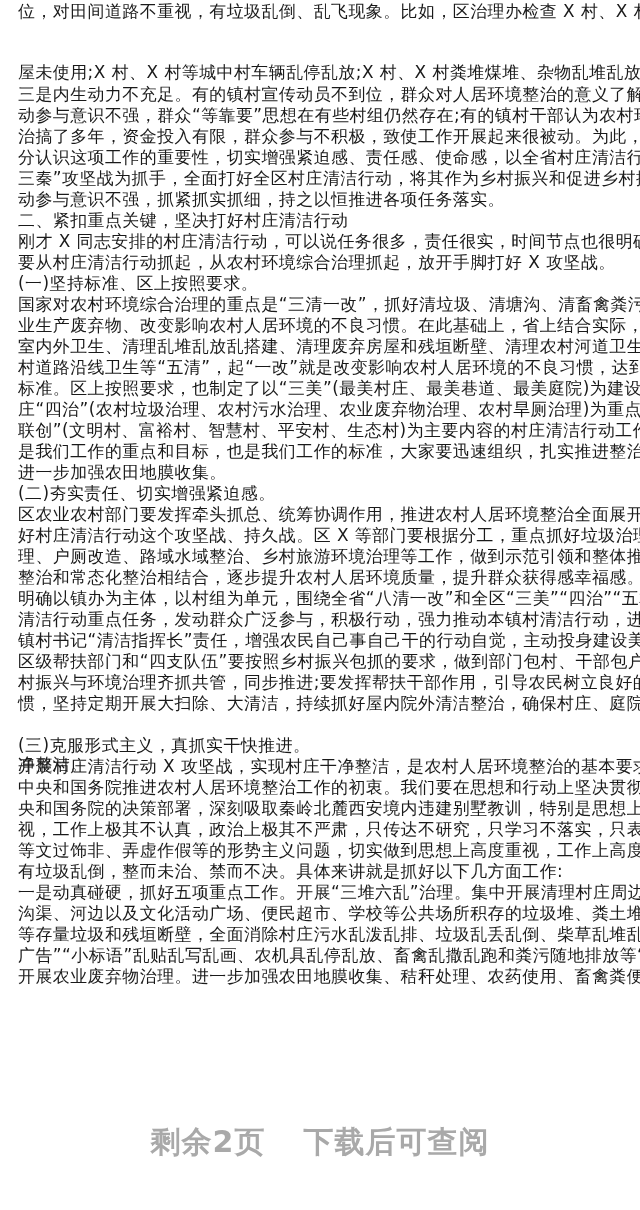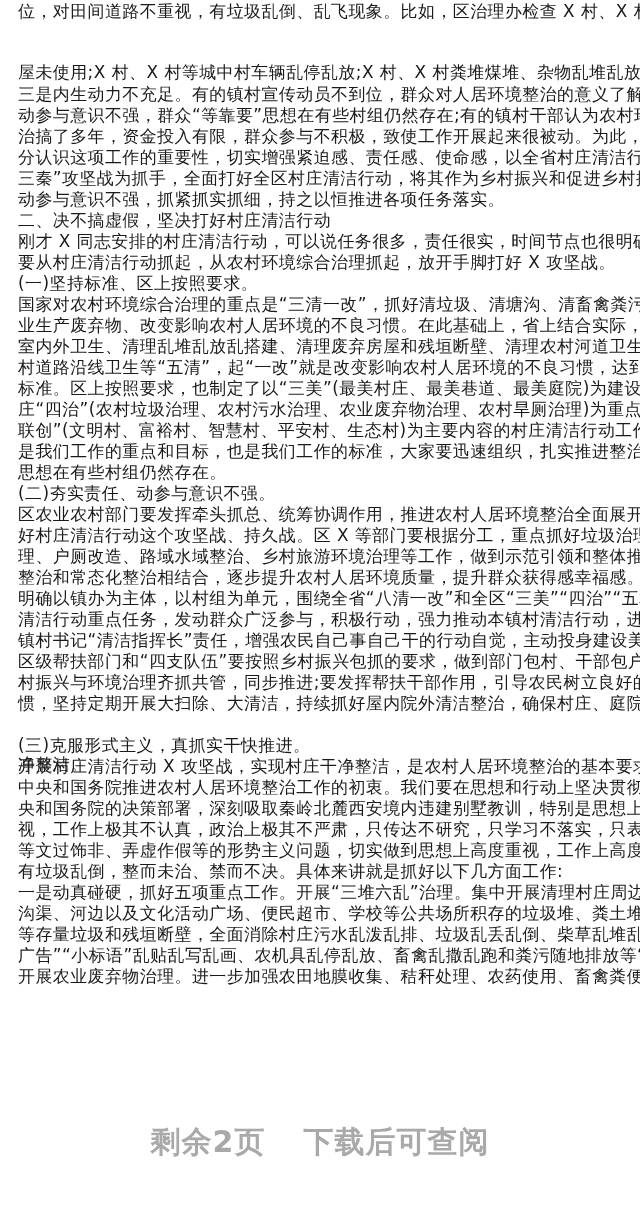--- a/index.html
+++ b/index.html
@@ -51,34 +51,34 @@
 
 <div class="doc">
   <div class="line" style="top:1px">位，对田间道路不重视，有垃圾乱倒、乱飞现象。比如，区治理办检查 X 村、X 村分类垃圾</div>
   <div class="line" style="top:62px">屋未使用;X 村、X 村等城中村车辆乱停乱放;X 村、X 村粪堆煤堆、杂物乱堆乱放等等。</div>
   <div class="line" style="top:84px">三是内生动力不充足。有的镇村宣传动员不到位，群众对人居环境整治的意义了解不够，主</div>
   <div class="line" style="top:105px">动参与意识不强，群众“等靠要”思想在有些村组仍然存在;有的镇村干部认为农村环境综合整</div>
   <div class="line" style="top:126px">治搞了多年，资金投入有限，群众参与不积极，致使工作开展起来很被动。为此，大家要充</div>
   <div class="line" style="top:147px">分认识这项工作的重要性，切实增强紧迫感、责任感、使命感，以全省村庄清洁行动“净美</div>
   <div class="line" style="top:168px">三秦”攻坚战为抓手，全面打好全区村庄清洁行动，将其作为乡村振兴和促进乡村振兴战略</div>
   <div class="line" style="top:189px">动参与意识不强，抓紧抓实抓细，持之以恒推进各项任务落实。</div>
-  <div class="line" style="top:210px">二、决不搞虚假，坚决打好村庄清洁行动</div>
+  <div class="line" style="top:210px">二、紧扣重点关键，坚决打好村庄清洁行动</div>
   <div class="line" style="top:231px">刚才 X 同志安排的村庄清洁行动，可以说任务很多，责任很实，时间节点也很明确，我们就</div>
   <div class="line" style="top:252px">要从村庄清洁行动抓起，从农村环境综合治理抓起，放开手脚打好 X 攻坚战。</div>
   <div class="line" style="top:273px">(一)坚持标准、区上按照要求。</div>
   <div class="line" style="top:294px">国家对农村环境综合治理的重点是“三清一改”，抓好清垃圾、清塘沟、清畜禽粪污养殖等农</div>
   <div class="line" style="top:315px">业生产废弃物、改变影响农村人居环境的不良习惯。在此基础上，省上结合实际，提出清理</div>
   <div class="line" style="top:336px">室内外卫生、清理乱堆乱放乱搭建、清理废弃房屋和残垣断壁、清理农村河道卫生、清理农</div>
   <div class="line" style="top:357px">村道路沿线卫生等“五清”，起“一改”就是改变影响农村人居环境的不良习惯，达到“八不八保”</div>
   <div class="line" style="top:378px">标准。区上按照要求，也制定了以“三美”(最美村庄、最美巷道、最美庭院)为建设目标，以村</div>
   <div class="line" style="top:399px">庄“四治”(农村垃圾治理、农村污水治理、农业废弃物治理、农村旱厕治理)为重点，以“五村</div>
   <div class="line" style="top:420px">联创”(文明村、富裕村、智慧村、平安村、生态村)为主要内容的村庄清洁行动工作方案，这</div>
   <div class="line" style="top:441px">是我们工作的重点和目标，也是我们工作的标准，大家要迅速组织，扎实推进整治，坚决打</div>
-  <div class="line" style="top:462px">思想在有些村组仍然存在。</div>
-  <div class="line" style="top:483px">(二)夯实责任、动参与意识不强。</div>
+  <div class="line" style="top:462px">进一步加强农田地膜收集。</div>
+  <div class="line" style="top:483px">(二)夯实责任、切实增强紧迫感。</div>
   <div class="line" style="top:504px">区农业农村部门要发挥牵头抓总、统筹协调作用，推进农村人居环境整治全面展开，坚决打</div>
   <div class="line" style="top:525px">好村庄清洁行动这个攻坚战、持久战。区 X 等部门要根据分工，重点抓好垃圾治理、污水处</div>
   <div class="line" style="top:546px">理、户厕改造、路域水域整治、乡村旅游环境治理等工作，做到示范引领和整体推进，集中</div>
   <div class="line" style="top:567px">整治和常态化整治相结合，逐步提升农村人居环境质量，提升群众获得感幸福感。各镇办要</div>
   <div class="line" style="top:588px">明确以镇办为主体，以村组为单元，围绕全省“八清一改”和全区“三美”“四治”“五村联创”村庄</div>
   <div class="line" style="top:609px">清洁行动重点任务，发动群众广泛参与，积极行动，强力推动本镇村清洁行动，进一步夯实</div>
   <div class="line" style="top:630px">镇村书记“清洁指挥长”责任，增强农民自己事自己干的行动自觉，主动投身建设美丽家园。</div>
   <div class="line" style="top:651px">区级帮扶部门和“四支队伍”要按照乡村振兴包抓的要求，做到部门包村、干部包户，推进乡</div>
   <div class="line" style="top:672px">村振兴与环境治理齐抓共管，同步推进;要发挥帮扶干部作用，引导农民树立良好的生活习</div>
   <div class="line" style="top:693px">惯，坚持定期开展大扫除、大清洁，持续抓好屋内院外清洁整治，确保村庄、庭院、巷道干</div>

